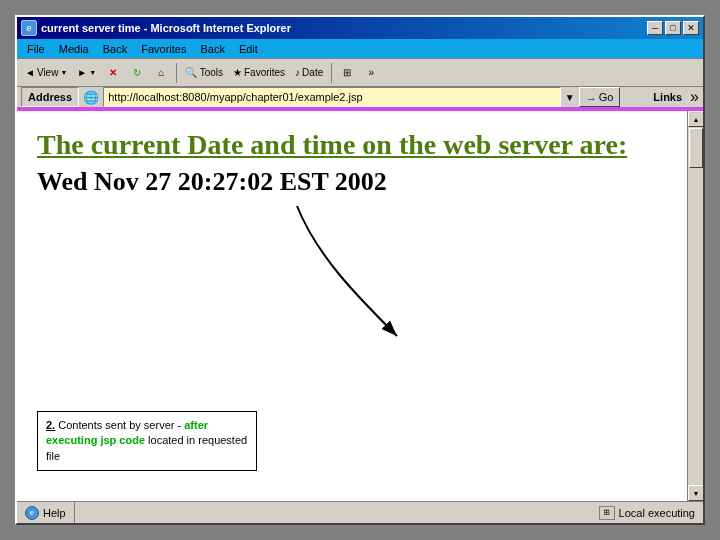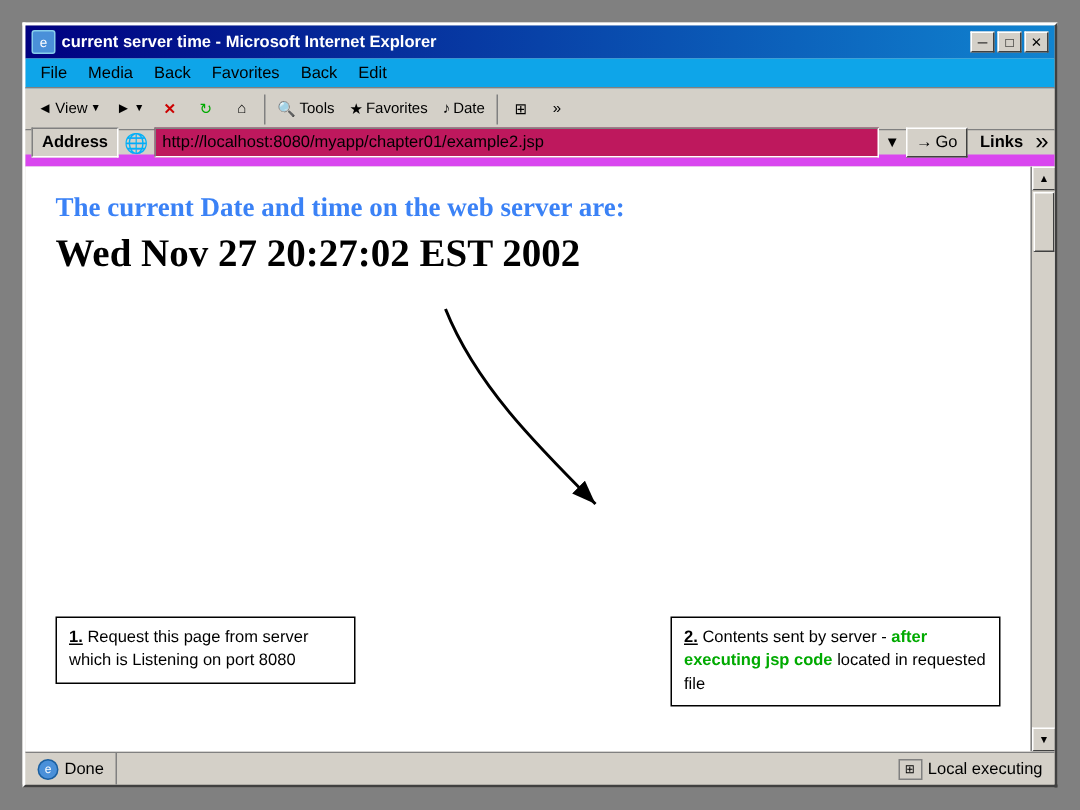--- a/index.html
+++ b/index.html
@@ -132,41 +132,41 @@
 
     
     .address-bar {
       height: 24px;
       background: #d4d0c8;
       display: flex;
       align-items: center;
       padding: 2px 4px;
       gap: 4px;
       flex-shrink: 0;
-      border-bottom: 8px solid #d946ef;
+      border-bottom: 4px solid #d946ef;
     }
     .addr-label {
       font-size: 11px;
       font-weight: bold;
       background: #d4d0c8;
       border: 1px solid #808080;
       border-right-color: #fff;
       border-bottom-color: #fff;
       padding: 1px 6px;
       height: 20px;
       display: flex;
       align-items: center;
     }
     .addr-input {
       flex: 1;
       height: 20px;
       border: 1px solid #808080;
       border-right-color: #fff;
       border-bottom-color: #fff;
-      background: #be185d;
+      background: #fef9c3;
       font-size: 11px;
       padding: 0 4px;
       color: #000;
     }
     .addr-go {
       height: 20px;
       padding: 0 6px;
       font-size: 11px;
       background: #d4d0c8;
       border: 1px solid #fff;
@@ -174,20 +174,21 @@
       border-bottom-color: #404040;
       cursor: pointer;
       display: flex;
       align-items: center;
       gap: 2px;
     }
     .addr-links {
       font-size: 11px;
       font-weight: bold;
       padding: 0 4px;
+      margin-left: 25px;
     }
 
     
     .content-area {
       flex: 1;
       display: flex;
       background: #fff;
       position: relative;
       overflow: hidden;
     }
@@ -227,25 +228,26 @@
     }
 
     .page-content {
       flex: 1;
       padding: 16px 20px;
       font-family: 'Times New Roman', Times, serif;
       position: relative;
     }
 
     .main-heading {
-      font-size: 18px;
-      font-weight: bold;
-      color: #3b82f6;
+      font-size: 28px;
+      font-weight: bold;
+      color: #4d7c0f;
       line-height: 1.3;
       margin-bottom: 4px;
+      text-decoration: underline;
     }
     .main-date {
       font-size: 26px;
       font-weight: bold;
       color: #000;
       margin-bottom: 36px;
     }
 
     .annotation-box {
       background: #fff;
@@ -414,24 +416,20 @@
         <defs>
           <marker id="arrowhead" markerWidth="8" markerHeight="6" refX="8" refY="3" orient="auto">
             <polygon points="0 0, 8 3, 0 6" fill="#000"></polygon>
           </marker>
         </defs>
         <path d="M 60 10 C 80 60, 120 100, 160 140" stroke="#000" stroke-width="2" fill="none" marker-end="url(#arrowhead)"></path>
       </svg>
 
       <div style="position:absolute; bottom:30px; left:20px; right:20px; display:flex; justify-content:space-between; align-items:flex-start;">
 
-        <div class="annotation-box">
-          <span class="num">1.</span>
-          <span> Request this page from server which is Listening on port 8080</span>
-        </div>
 
         <div class="annotation-box" style="max-width:220px;">
           <span class="num">2.</span>
           <span> Contents sent by server - </span><span class="highlight">after executing jsp code</span>
           <span> located in requested file</span>
         </div>
 
       </div>
     </div>
 
@@ -440,21 +438,21 @@
       <div class="scroll-track">
         <div class="scroll-thumb"></div>
       </div>
       <div class="scroll-btn">▼</div>
     </div>
   </div>
 
   <div class="status-bar">
     <div class="status-done">
       <div class="status-icon">e</div>
-      <span>Done</span>
+      <span>Help</span>
     </div>
     <div class="status-spacer"></div>
     <div class="status-zone">
       <div class="zone-icon">⊞</div>
       <span>Local executing</span>
     </div>
   </div>
 
 </div>
 

